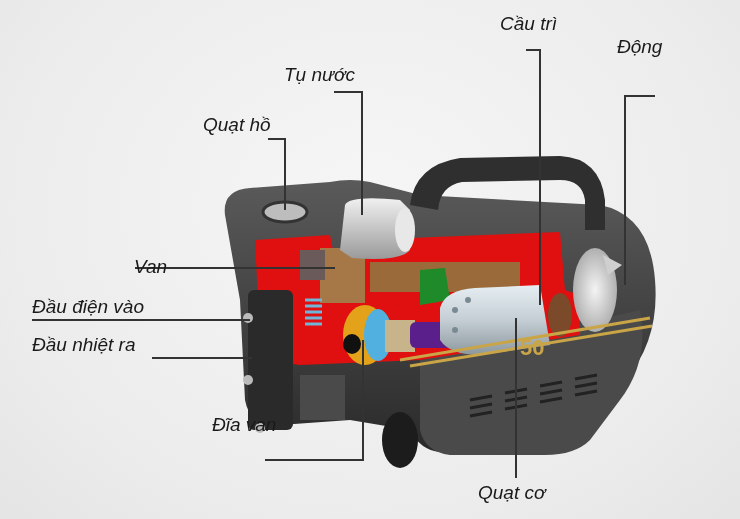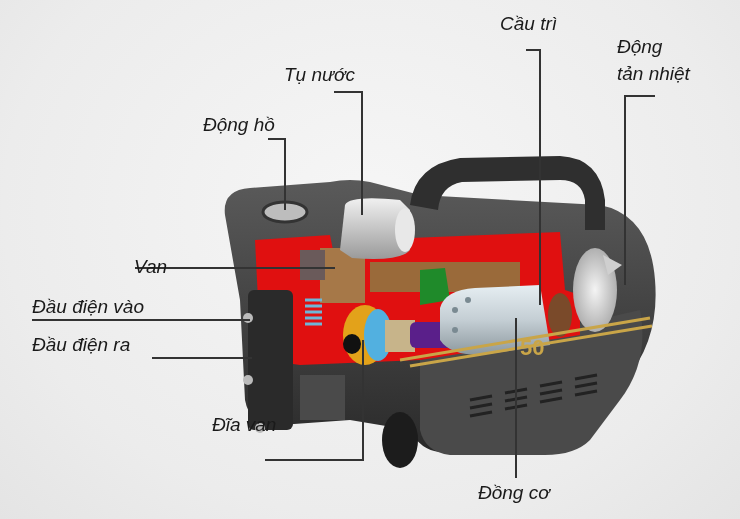--- a/index.html
+++ b/index.html
@@ -126,21 +126,20 @@
       <polyline points="135,268 335,268"></polyline>
       <polyline points="32,320 250,320"></polyline>
       <polyline points="152,358 252,358"></polyline>
       <polyline points="265,460 363,460 363,340"></polyline>
       <polyline points="516,478 516,318"></polyline>
     </g>
   </svg>
 
   <div class="lbl" style="left:500px;top:13px">Cầu trì</div>
   <div class="lbl" style="left:617px;top:36px">Động</div>
-  <div class="lbl" style="left:617px;top:63px">tản nhiệt</div>
   <div class="lbl" style="left:284px;top:64px">Tụ nước</div>
-  <div class="lbl" style="left:203px;top:114px">Động hồ</div>
+  <div class="lbl" style="left:203px;top:114px">Quạt hồ</div>
   <div class="lbl" style="left:134px;top:256px">Van</div>
   <div class="lbl" style="left:32px;top:296px">Đầu điện vào</div>
-  <div class="lbl" style="left:32px;top:334px">Đầu điện ra</div>
+  <div class="lbl" style="left:32px;top:334px">Đầu nhiệt ra</div>
   <div class="lbl" style="left:212px;top:414px">Đĩa van</div>
-  <div class="lbl" style="left:478px;top:482px">Đồng cơ</div>
+  <div class="lbl" style="left:478px;top:482px">Quạt cơ</div>
 </div>
 
 </body></html>

